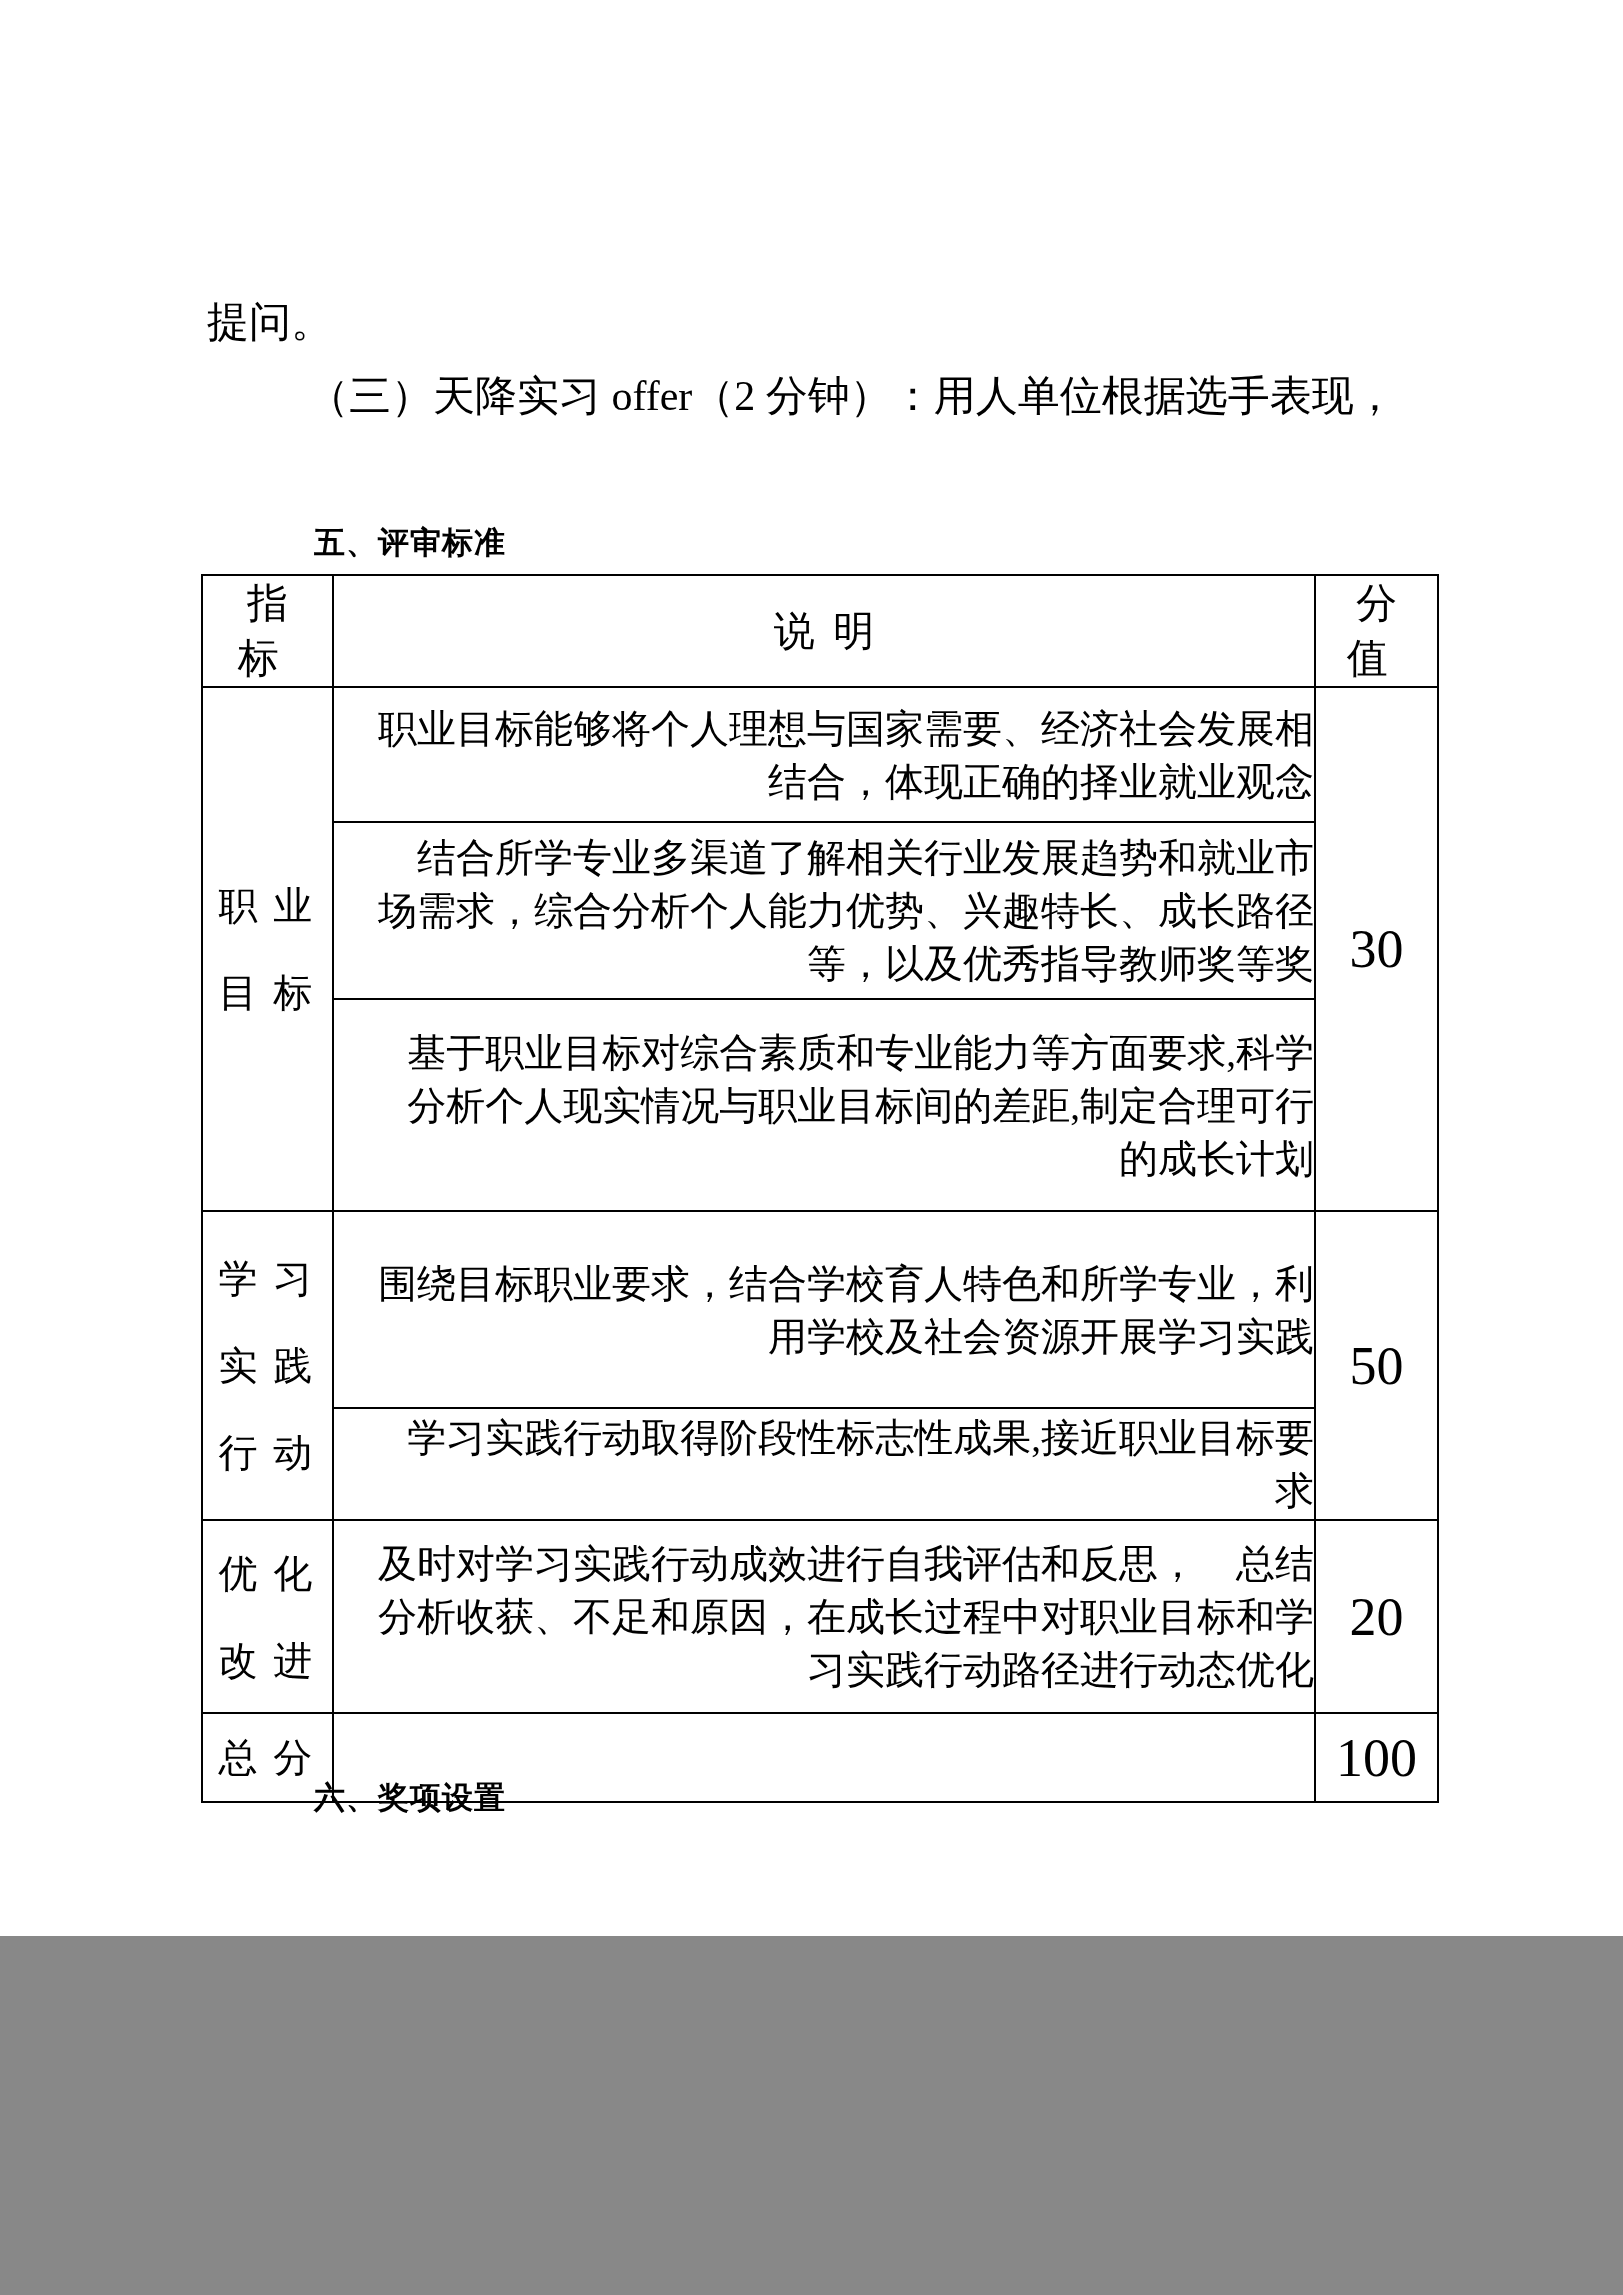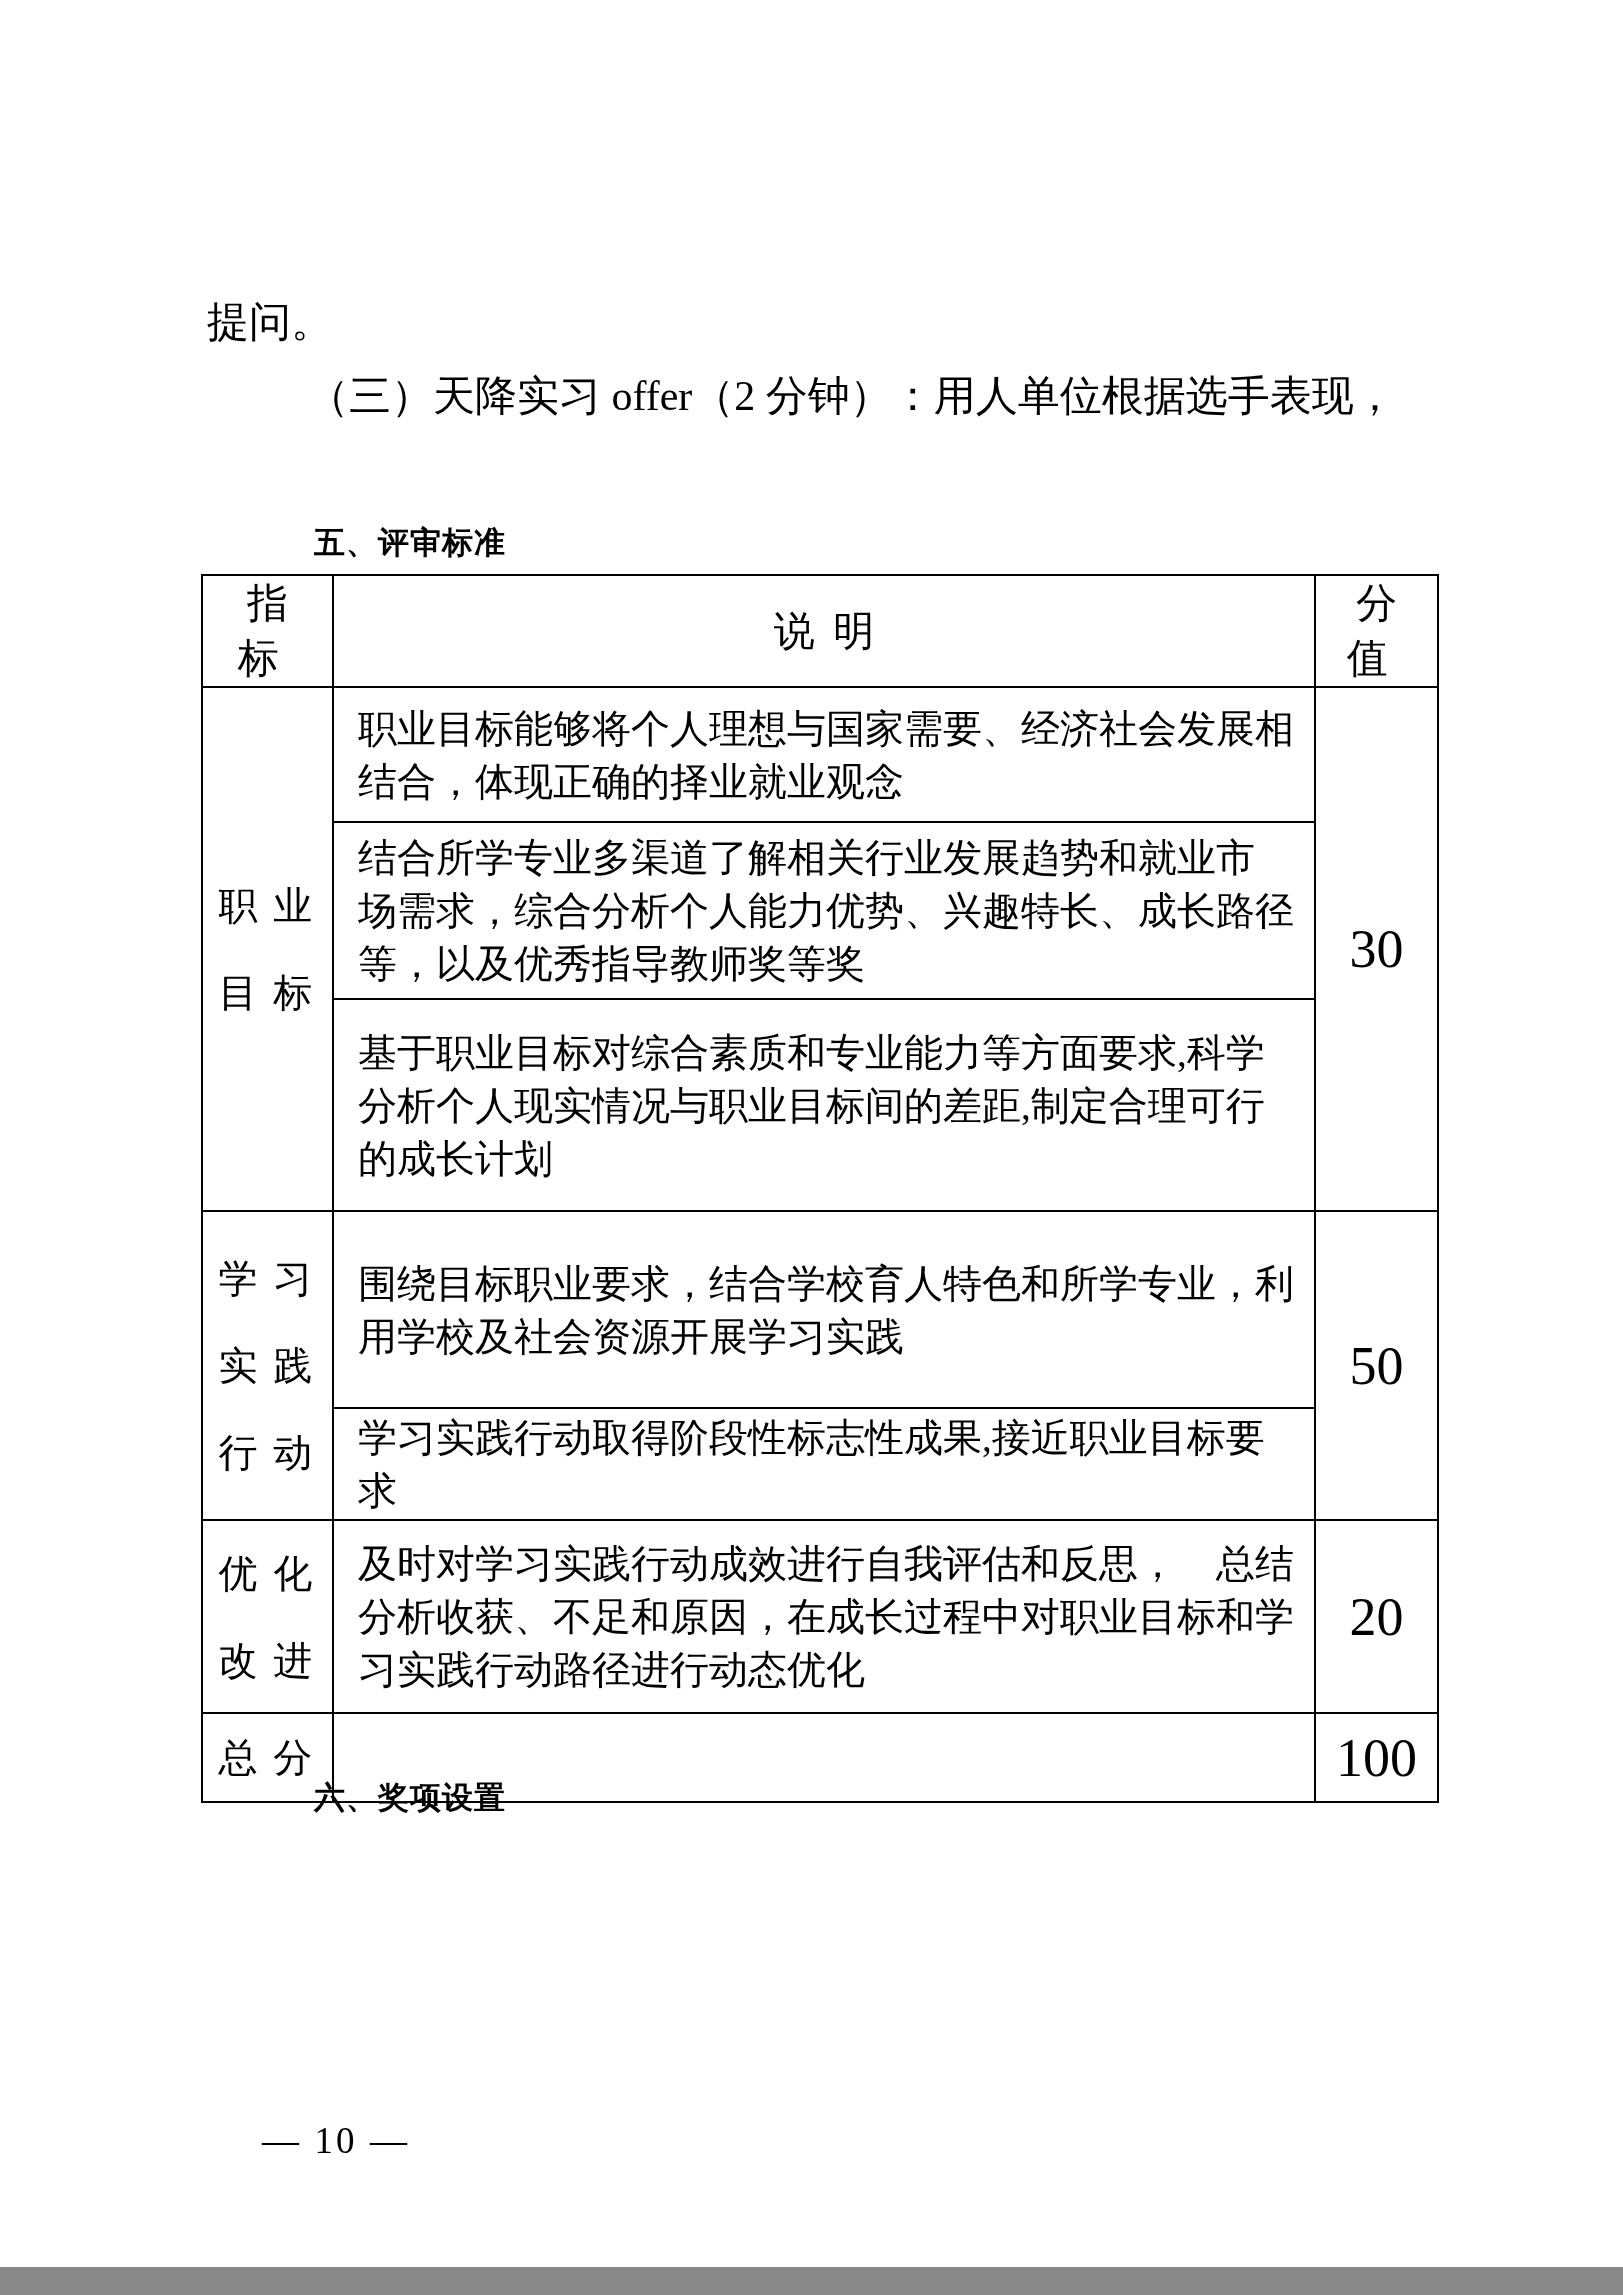--- a/index.html
+++ b/index.html
@@ -1,18 +1,18 @@
 <!DOCTYPE html>
 <html style="font-size:8.2px"><head>
 <meta charset="utf-8">
 <style>
   html,body{margin:0;padding:0;background:#888;}
   .page{
     position:relative;
-    width:1623px;height:2267px;
+    width:1623px;height:1936px;
     background:#ffffff;
     font-family:"Liberation Serif","DejaVu Serif",serif;
     color:#000;
     overflow:hidden;
   }
   
   .para{position:absolute;left:207px;width:1242px;}
   .para .line{
     font-size:42px;line-height:87px;white-space:nowrap;
     font-family:"Liberation Serif","DejaVu Serif",serif;
@@ -62,21 +62,21 @@
     letter-spacing:0.45em;text-indent:0.45em;
     font-size:41px;
   }
   td.ind-cell{}
   td.ind-cell .line{
     line-height:87px;white-space:nowrap;
     letter-spacing:0.4em;text-indent:0.4em;
   }
   td.desc-cell{padding:0 21.5px;}
   td.desc-cell .line{
-    line-height:53px;white-space:nowrap;text-align:left;padding-left:24px;
+    line-height:53px;white-space:nowrap;text-align:right;padding-left:24px;
   }
   td.score-cell{text-align:center;font-size:54px;}
   
   .page-number{
     position:absolute;left:262px;top:2115px;
     font-size:37px;line-height:51px;white-space:nowrap;
     letter-spacing:3.1px;
   }
 </style>
 </head>

